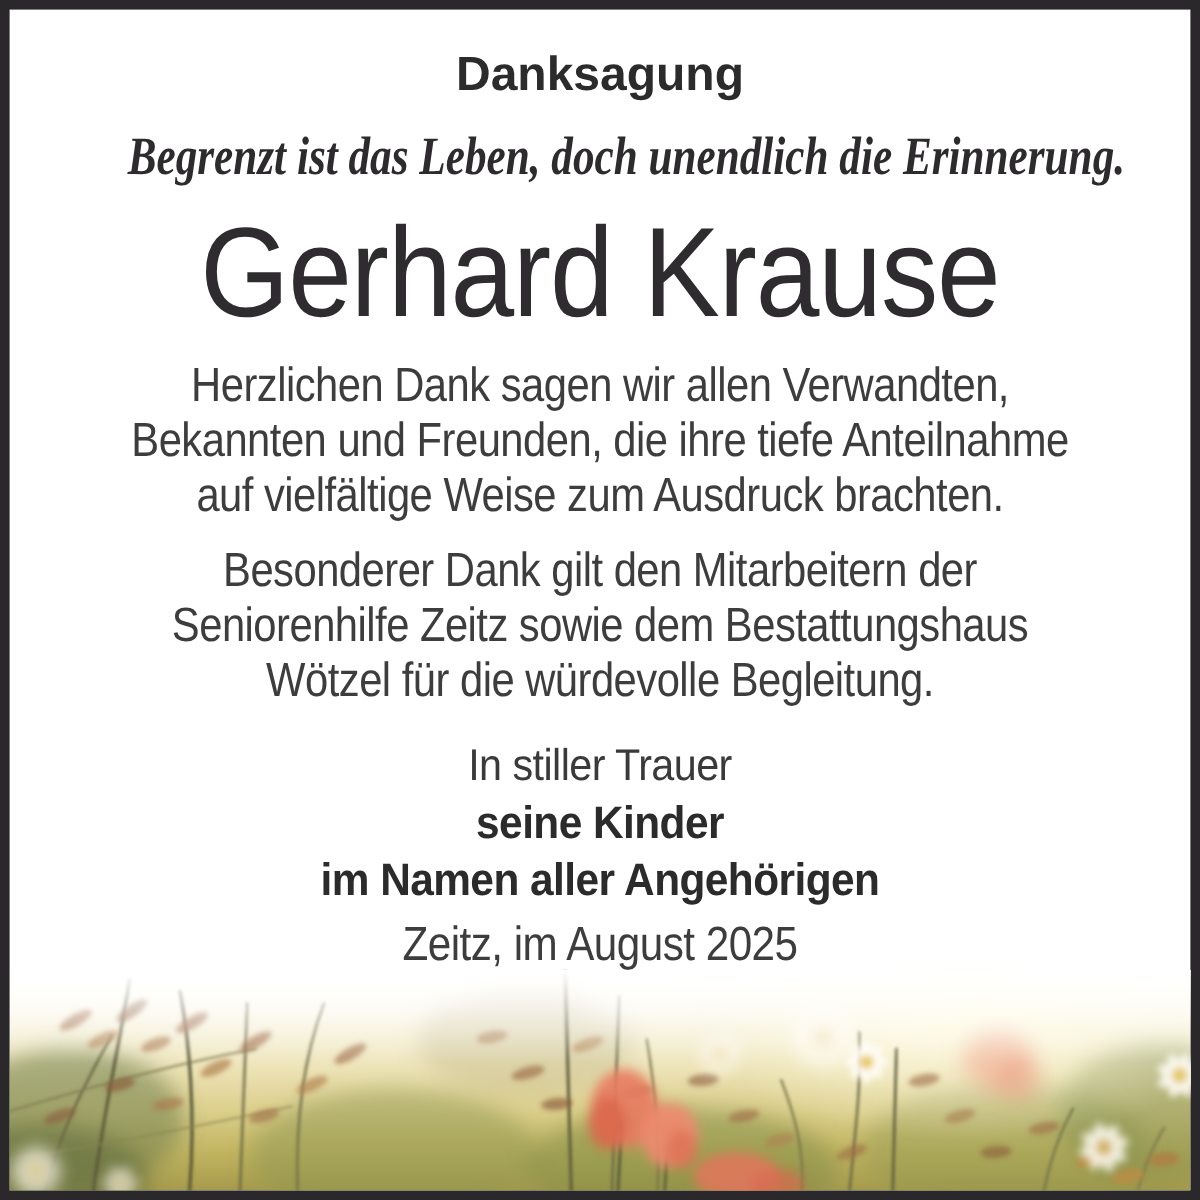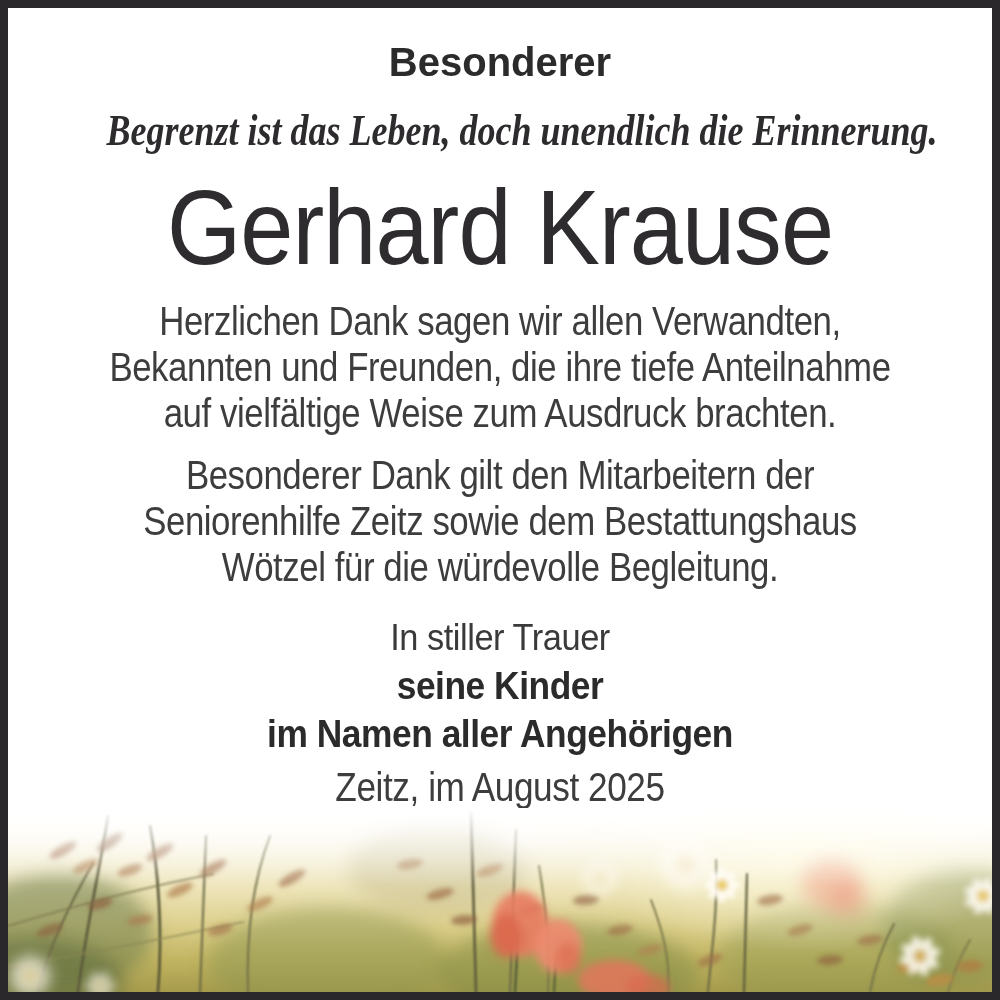--- a/index.html
+++ b/index.html
@@ -37,21 +37,21 @@
     overflow:hidden;
   }
   .photo svg{display:block;}
 </style>
 </head>
 <body>
 
 <div class="frame">
   <div class="content">
 
-    <div class="tblock header condense">Besonderer</div>
+    <div class="tblock header condense">Danksagung</div>
 
     <div class="tblock epigraph condense">Begrenzt ist das Leben, doch unendlich die Erinnerung.</div>
 
     <div class="tblock deceased condense">Gerhard Krause</div>
 
     <div class="tblock para para1 condense">
       <div>Herzlichen Dank sagen wir allen Verwandten,</div>
       <div>Bekannten und Freunden, die ihre tiefe Anteilnahme</div>
       <div>auf vielfältige Weise zum Ausdruck brachten.</div>
     </div>

